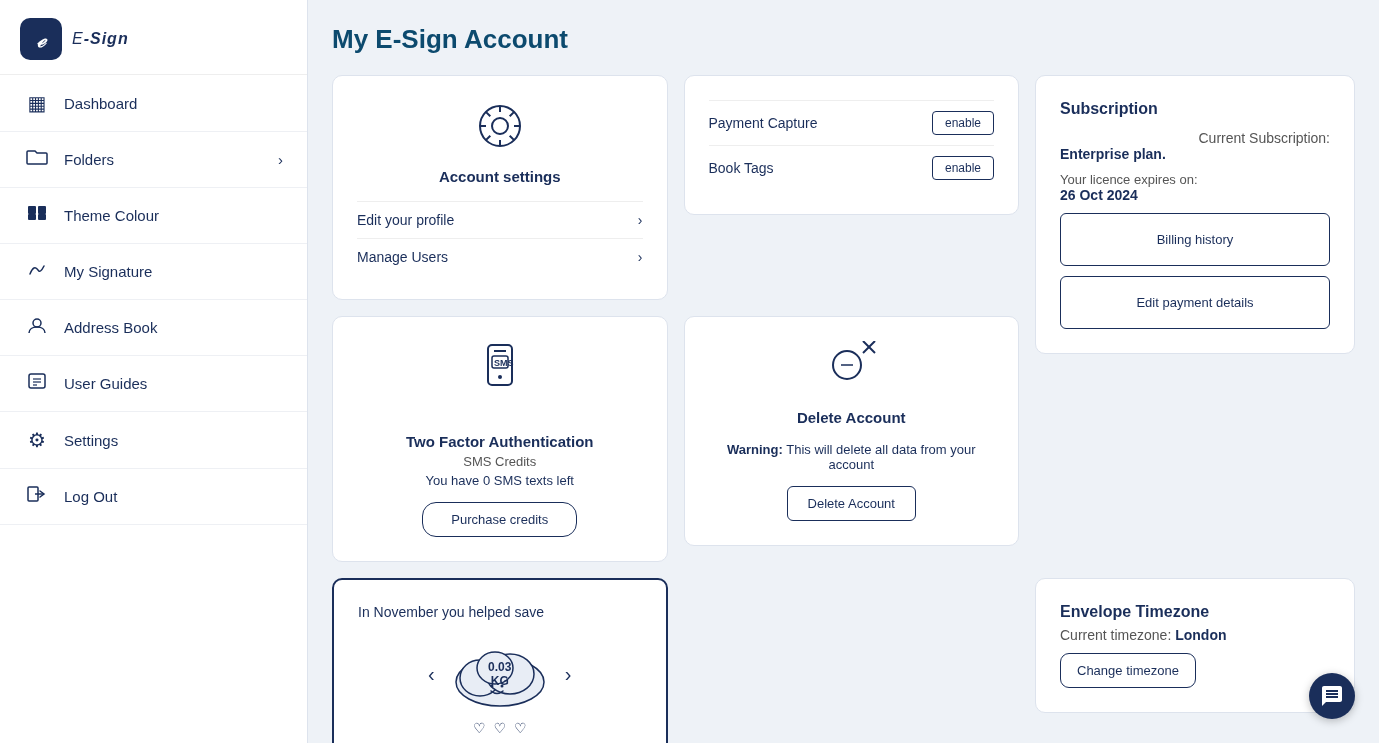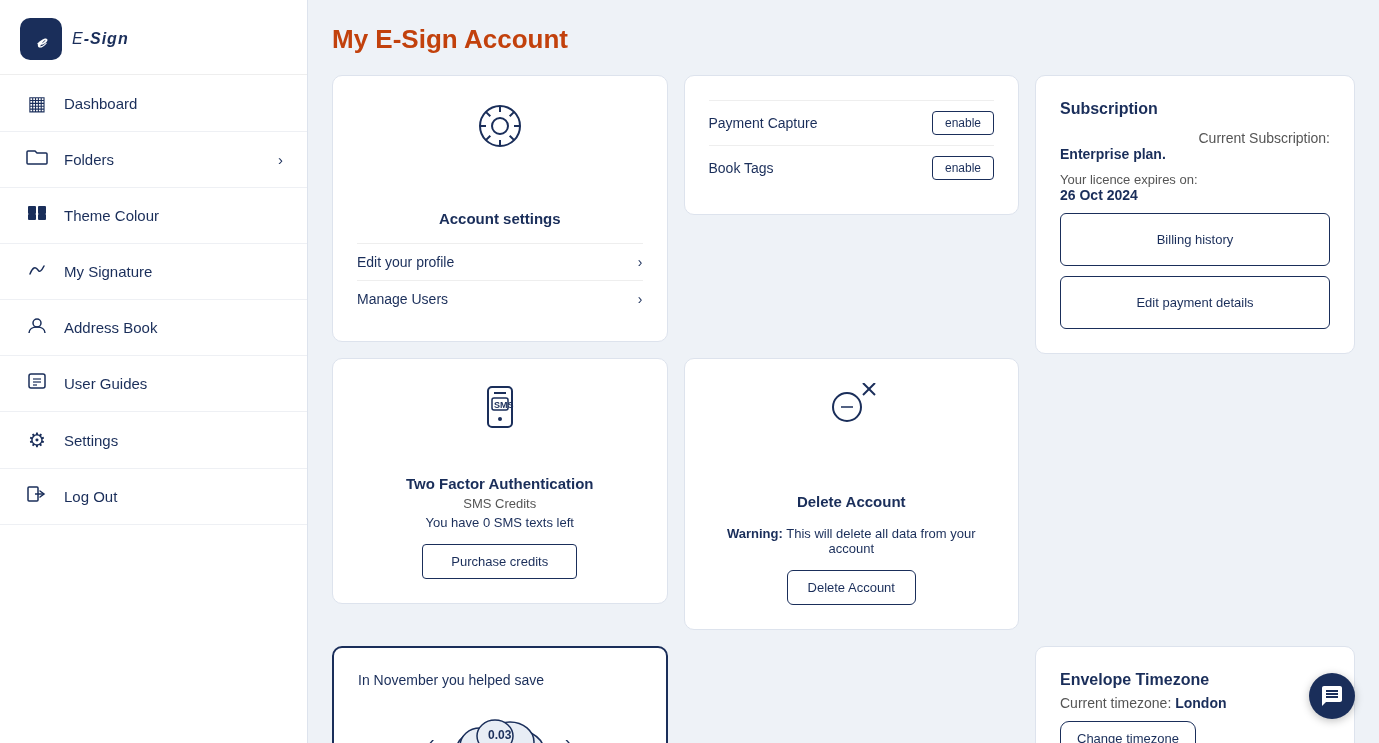--- a/index.html
+++ b/index.html
@@ -78,21 +78,21 @@
     
     .main {
       flex: 1;
       overflow-y: auto;
       padding: 24px 24px 24px 24px;
       background: #eef2f7;
     }
     .page-title {
       font-size: 26px;
       font-weight: 600;
-      color: #c2410c;
+      color: #0c4a6e;
       margin-bottom: 20px;
     }
 
     .content-grid {
       display: grid;
       grid-template-columns: 1fr 1fr 320px;
       grid-template-rows: auto auto auto;
       gap: 16px;
       align-items: start;
     }
@@ -134,21 +134,20 @@
     .card-timezone {
       grid-column: 3;
       grid-row: 3;
     }
 
     .card-icon-area {
       display: flex;
       flex-direction: column;
       align-items: center;
       margin-bottom: 16px;
-      gap: 42px;
     }
     .card-icon {
       font-size: 42px;
       color: #1a2e5a;
       margin-bottom: 6px;
     }
     .card-title {
       font-size: 15px;
       font-weight: 600;
       color: #1a2e5a;
@@ -228,21 +227,21 @@
       margin-bottom: 14px;
     }
     .btn-purchase {
       display: block;
       margin: 0 auto;
       border: 1px solid #1a2e5a;
       background: #fff;
       color: #1a2e5a;
       font-size: 13px;
       padding: 9px 28px;
-      border-radius: 4px;
+      border-radius: 14px;
       cursor: pointer;
     }
 
     
     .delete-warning {
       font-size: 13px;
       color: #1a2e5a;
       text-align: center;
       margin-bottom: 14px;
     }

